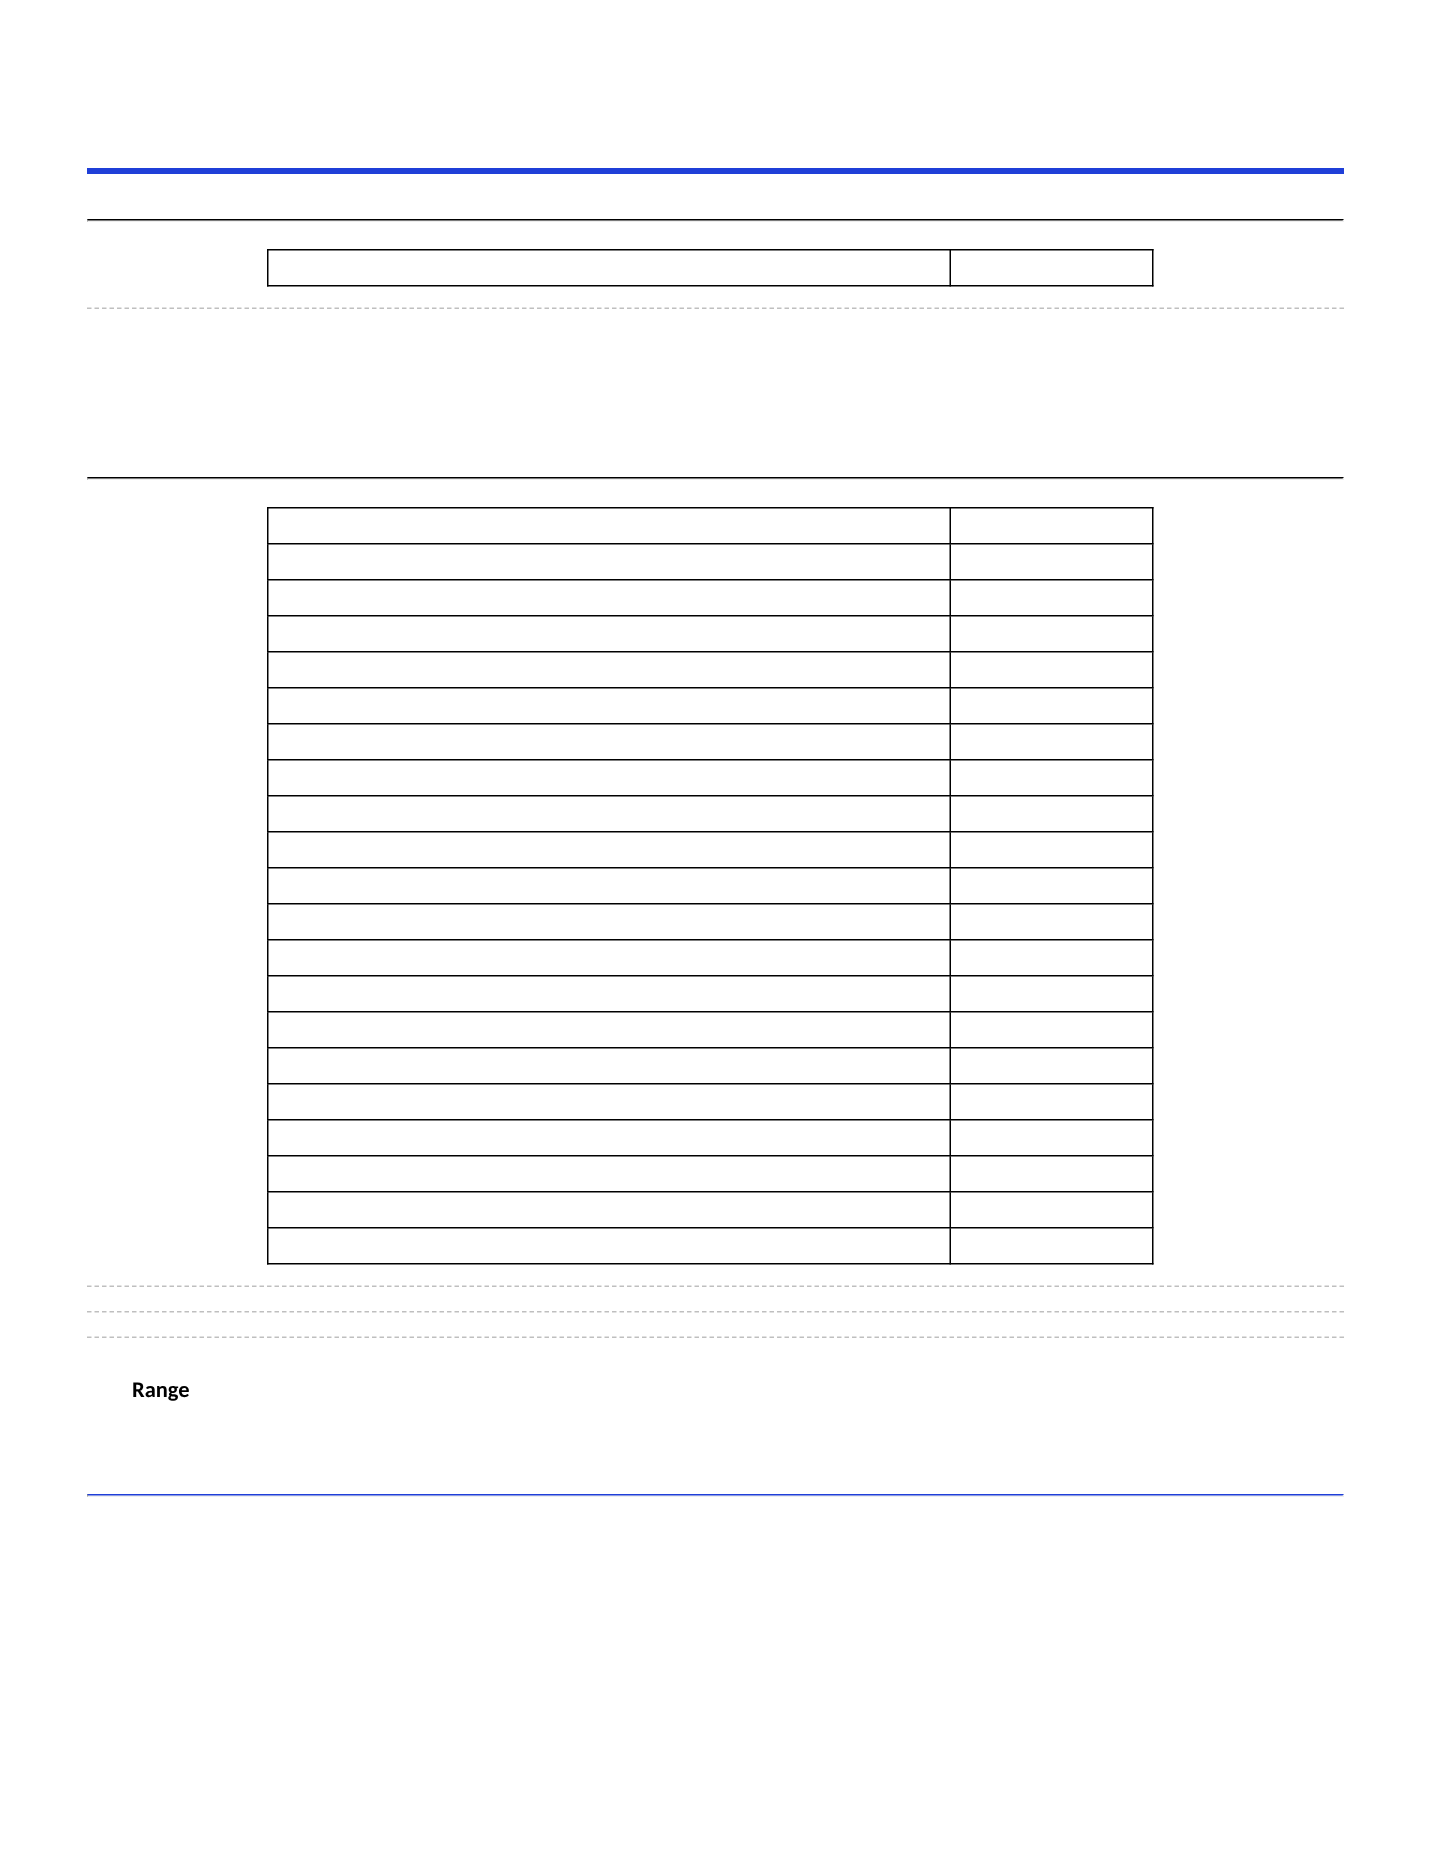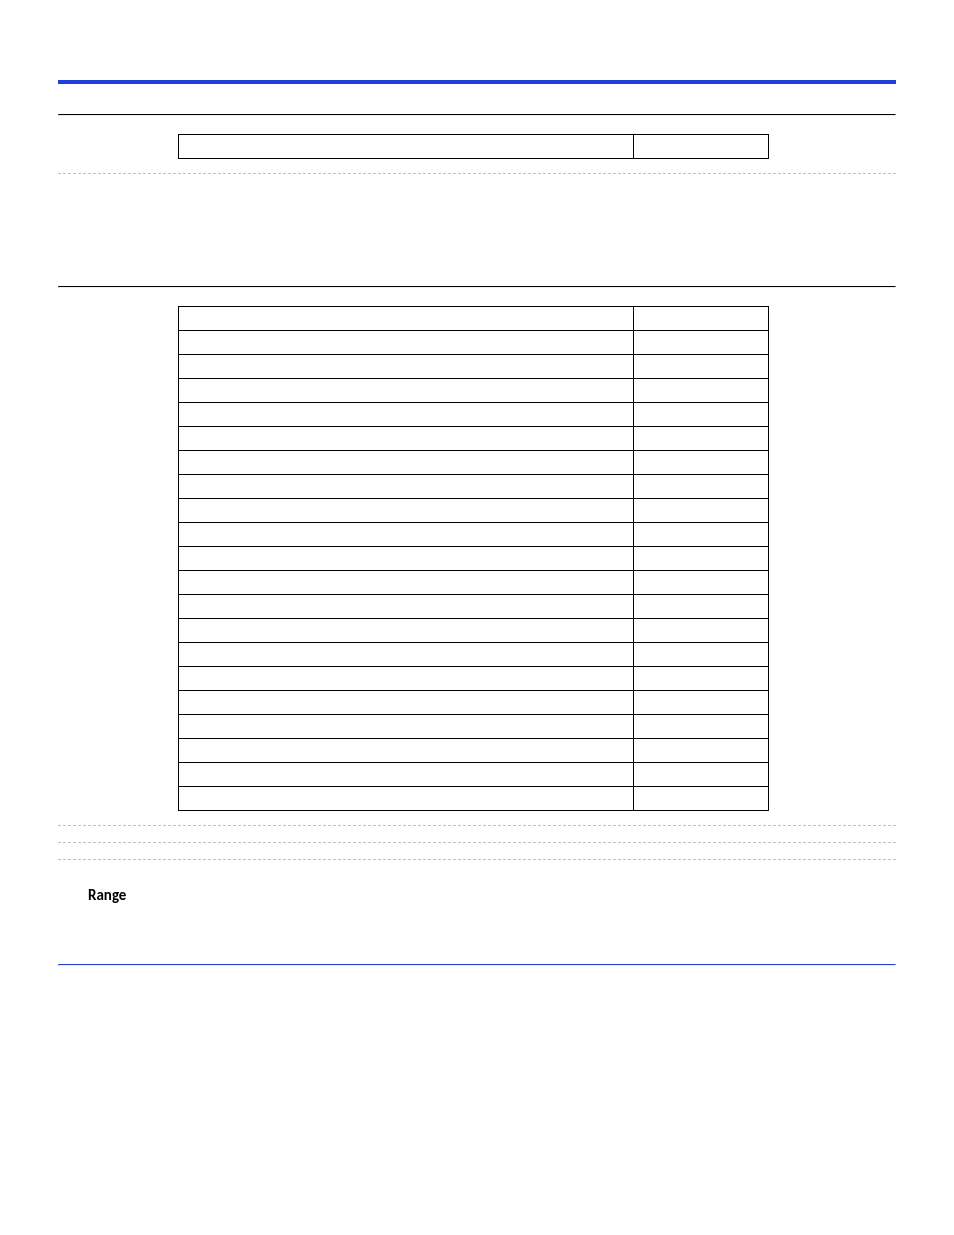--- a/index.html
+++ b/index.html
@@ -5,21 +5,21 @@
   * { box-sizing: border-box; }
   body {
     margin: 0;
     padding: 0;
     background: #fff;
     font-family: Calibri, Arial, sans-serif;
     color: #000;
     width: 954px;
   }
   .page {
-    padding: 60px 58px 60px 58px;
+    padding: 92px 58px 60px 58px;
     position: relative;
     min-height: 1235px;
   }
   .top-rule {
     border-top: 4px solid #1f3fd8;
     margin: 20px 0 30px 0;
   }
   .section-rule {
     border-top: 1px solid #000;
     margin: 0 0 18px 0;

